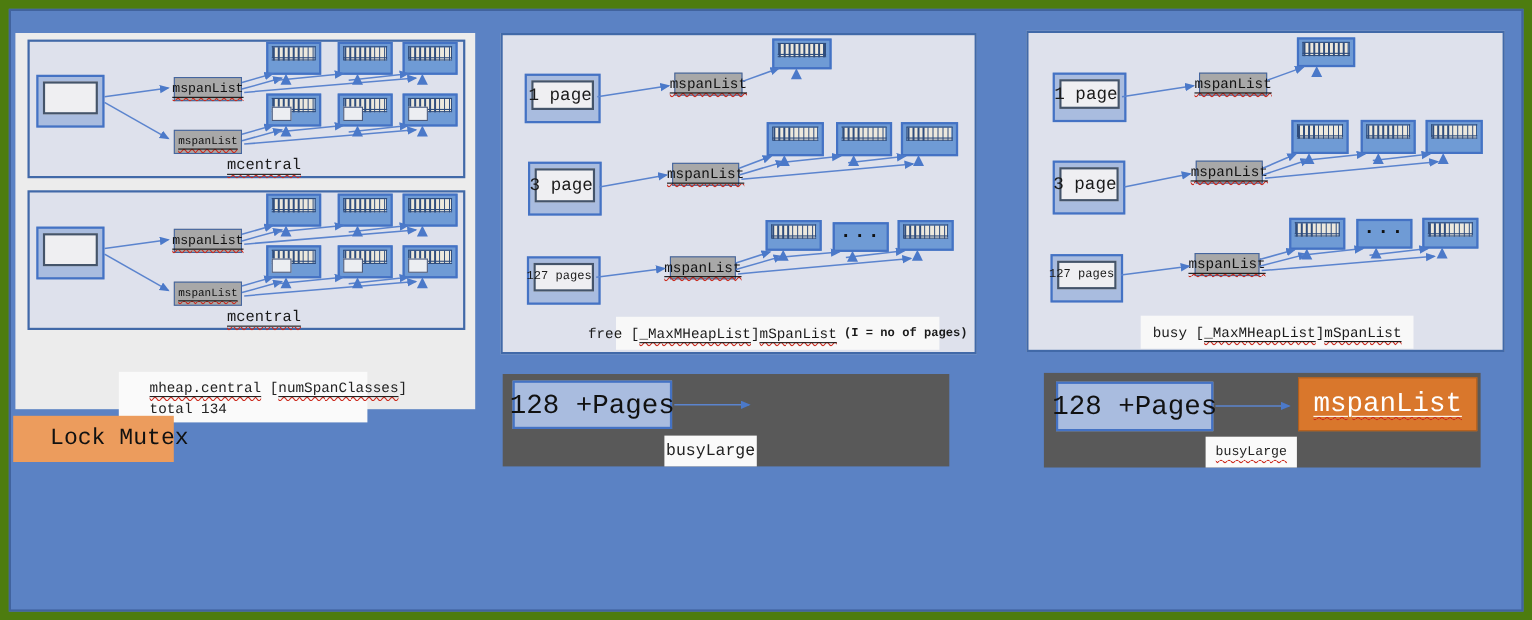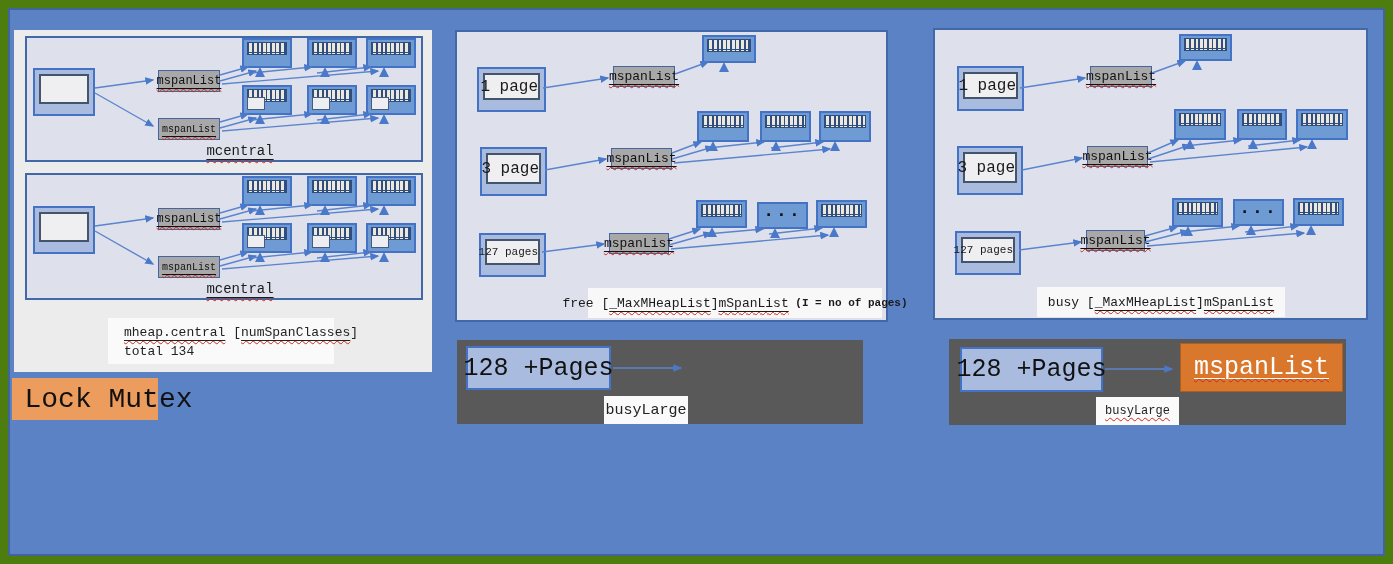--- a/index.html
+++ b/index.html
@@ -20,29 +20,29 @@
   .cell{position:absolute;left:3px;bottom:3px;width:16px;height:11px;background:#eceef2;border:1px solid #4a5a7d;}
   .dotsbox{background:#6f9bd5;border:2px solid #4472c4;display:flex;align-items:center;justify-content:center;
            font-weight:900;font-size:18px;letter-spacing:2px;color:#111;}
   .dotsbox span{transform:translateY(-5px);}
   .msl{background:#a8a8a8;border:1px solid #44659f;display:flex;align-items:center;justify-content:center;
        font-size:12px;color:#111;}
   .msl.mid{font-size:13px;}
   .msl.small{font-size:10px;}
   .mc-label{text-align:center;font-size:14px;color:#1a1a1a;}
   .white-label{background:#fafafa;display:flex;align-items:center;justify-content:center;font-size:13px;color:#222;}
-  .heap-label{display:block;padding:6px 0 0 16px;text-align:left;font-size:13px;line-height:1.45;}
+  .heap-label{display:block;padding:6px 0 0 28px;text-align:left;font-size:13px;line-height:1.45;margin-top:20px;}
   .caption{background:#f8f8f8;display:flex;align-items:center;justify-content:center;font-size:13px;}
   .note{font-size:11px;font-weight:700;white-space:pre;}
   .dark{background:#595959;}
   .pages{background:#a9bcdf;border:2px solid #4472c4;color:#111;font-size:25px;
          display:flex;align-items:center;justify-content:center;}
   .orange-big{background:#d9772c;border:1px solid #b05e1d;color:#fff;font-size:25px;
               display:flex;align-items:center;justify-content:center;}
-  .lock{background:#ec9c5d;color:#111;font-size:28px;display:flex;align-items:center;justify-content:center;padding-left:47px;}
+  .lock{background:#ec9c5d;color:#111;font-size:21px;display:flex;align-items:center;justify-content:center;padding-left:47px;}
   .sq{text-decoration:underline wavy #cc2a1d 1px;text-underline-offset:4px;}
   .sq-only{text-decoration:underline wavy #cc2a1d 1px;text-underline-offset:3px;}
   .ul{text-decoration:underline solid 1px;}
   .arrow-layer{position:absolute;left:0;top:0;pointer-events:none;}
   span{white-space:pre;}
 </style>
 </head>
 <body>
 
 <div class="stage">
@@ -169,21 +169,21 @@
   <div class="abs spanbox" style="left:696px;top:200px;width:51px;height:28px;">
       <div class="strip"></div>
     </div>
   <div class="abs dotsbox" style="left:757px;top:202px;width:51px;height:27px;">
       <span>...</span>
     </div>
   <div class="abs spanbox" style="left:816px;top:200px;width:51px;height:28px;">
       <div class="strip"></div>
     </div>
 
-  <div class="abs caption" style="left:588px;top:288px;width:294px;height:30px;">
+  <div class="abs caption" style="left:560px;top:288px;width:294px;height:30px;">
     <span>free [</span>
       <span class="sq"><span class="ul">_MaxMHeapList</span></span>
       <span>]</span>
       <span class="sq"><span class="ul">mSpanList</span></span>
       <span class="note"> (I = no of pages)</span>
   </div>
 
   <div class="abs dark" style="left:457px;top:340px;width:406px;height:84px;"></div>
   <div class="abs pages" style="left:466px;top:346px;width:145px;height:44px;">
       <span>128 +Pages</span>

